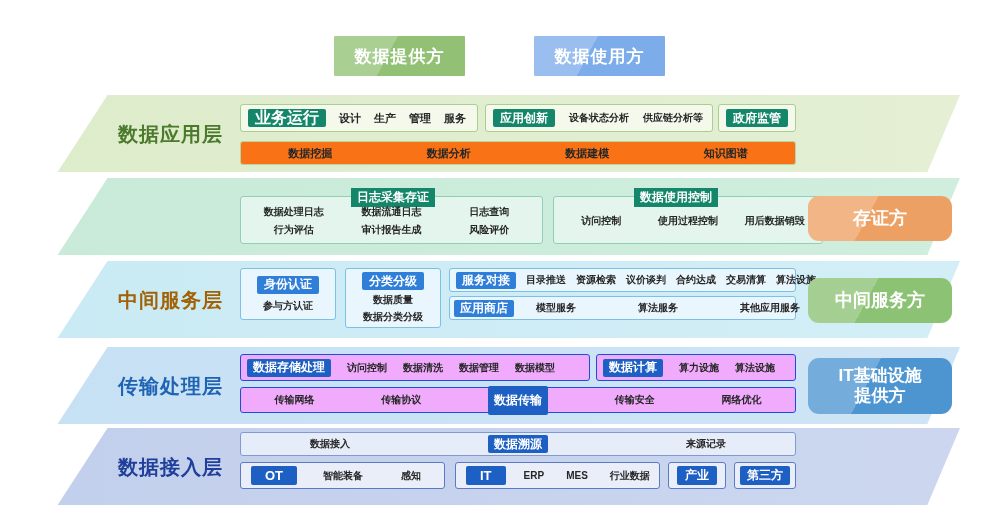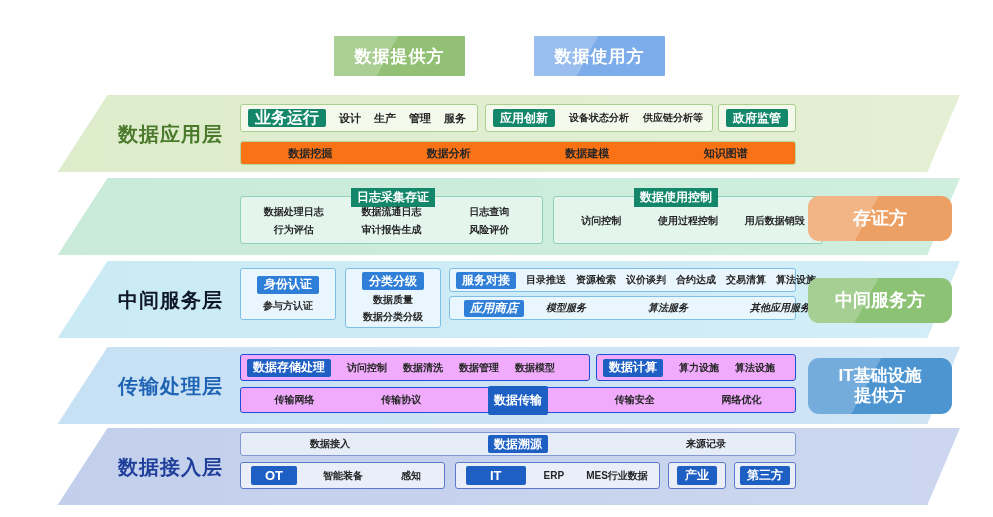--- a/index.html
+++ b/index.html
@@ -49,21 +49,21 @@
   #band1{top:95px;height:77px;}
   #band1 .slab{background:linear-gradient(90deg,#ddeccb 0%,#e4efd4 100%);}
   #band1 .lname{color:#4b7a2c;}
 
   #band2{top:178px;height:77px;}
   #band2 .slab{background:linear-gradient(90deg,#c9ead9 0%,#cfeede 100%);}
   #band2 .lname{color:#2a8f72;}
 
   #band3{top:261px;height:77px;}
   #band3 .slab{background:linear-gradient(90deg,#c9eaf4 0%,#d3eef7 100%);}
-  #band3 .lname{color:#0f172a;text-align:right;}
+  #band3 .lname{color:#a16207;text-align:right;}
 
   #band4{top:347px;height:77px;}
   #band4 .slab{background:linear-gradient(90deg,#c6e0f4 0%,#cfe5f6 100%);}
   #band4 .lname{color:#1f63b5;}
 
   #band5{top:428px;height:77px;}
   #band5 .slab{background:linear-gradient(90deg,#c2cfec 0%,#ccd7ef 100%);}
   #band5 .lname{color:#1f3f9b;}
 
   
@@ -247,21 +247,21 @@
       <span class="itm itm-sm">目录推送</span>
       <span class="itm itm-sm">资源检索</span>
       <span class="itm itm-sm">议价谈判</span>
       <span class="itm itm-sm">合约达成</span>
       <span class="itm itm-sm">交易清算</span>
       <span class="itm itm-sm">算法设施</span>
     </div>
   </div>
 
   <div class="box b-box" style="left:449px;top:296px;width:347px;height:24px;">
-    <div class="row-left" style="gap:0;padding-left:14px;font-style:italic;">
+    <div class="row-left" style="gap:0;padding-left:4px;">
       <span class="chip chip-blue" style="height:17px;padding:0 6px;font-size:12px;">应用商店</span>
       <span class="itm itm-sm" style="margin-left:22px;">模型服务</span>
       <span class="itm itm-sm" style="margin-left:62px;">算法服务</span>
       <span class="itm itm-sm" style="margin-left:62px;">其他应用服务</span>
     </div>
   </div>
 
   <div class="side-pill" id="pill-broker">
     <span>中间服务方</span>
   </div>
@@ -322,24 +322,24 @@
   <div class="box n-box" style="left:240px;top:462px;width:205px;height:27px;">
     <div class="row-left" style="gap:0;padding-left:10px;">
       <span class="chip chip-blue-d" style="height:19px;padding:0 14px;font-size:13px;">OT</span>
       <span class="itm itm-sm" style="margin-left:26px;">智能装备</span>
       <span class="itm itm-sm" style="margin-left:38px;">感知</span>
     </div>
   </div>
 
   <div class="box n-box" style="left:455px;top:462px;width:205px;height:27px;">
     <div class="row-left" style="gap:0;padding-left:10px;">
-      <span class="chip chip-blue-d" style="height:19px;padding:0 24px;font-size:13px;">IT</span>
+      <span class="chip chip-blue-d" style="height:19px;padding:0 14px;font-size:13px;">IT</span>
       <span class="itm itm-sm" style="margin-left:18px;">ERP</span>
       <span class="itm itm-sm" style="margin-left:22px;">MES</span>
-      <span class="itm itm-sm" style="">行业数据</span>
+      <span class="itm itm-sm" style="margin-left:22px;">行业数据</span>
     </div>
   </div>
 
   <div class="box n-box" style="left:668px;top:462px;width:58px;height:27px;justify-content:center;">
     <span class="chip chip-blue-d" style="height:19px;padding:0 8px;font-size:12px;">产业</span>
   </div>
 
   <div class="box n-box" style="left:734px;top:462px;width:62px;height:27px;justify-content:center;">
     <span class="chip chip-blue-d" style="height:19px;padding:0 7px;font-size:12px;">第三方</span>
   </div>

